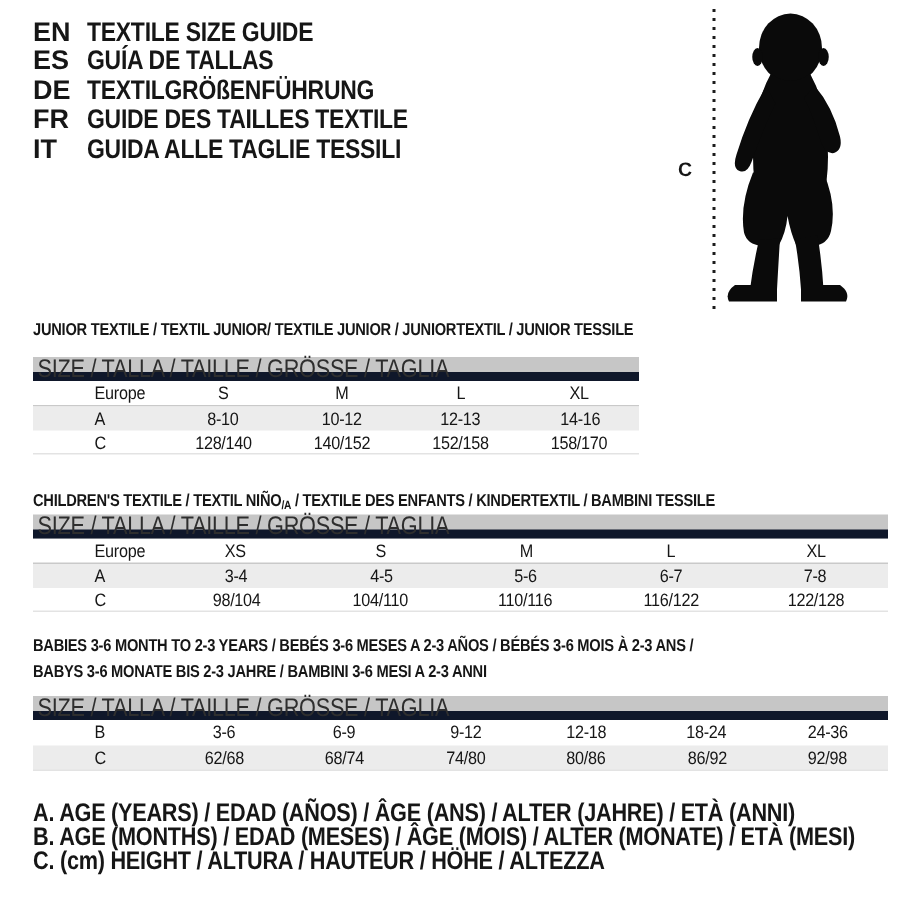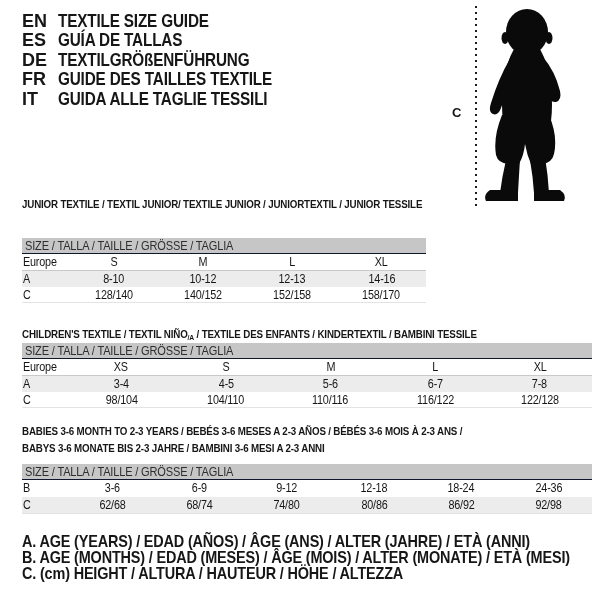--- a/index.html
+++ b/index.html
@@ -25,29 +25,29 @@
   .c-label{position:absolute;left:452px;top:105px;font-size:13px;font-weight:bold;}
   .baby-svg{position:absolute;left:481px;top:5px;width:88px;height:203px;}
 
   
   .sec-title{position:absolute;left:22px;margin:0;font-size:11.5px;font-weight:bold;line-height:16.5px;white-space:nowrap;}
   .sub{font-size:8px;vertical-align:-2px;}
 
   
   .tbl{position:absolute;left:22px;}
   .bar{box-sizing:border-box;height:16px;line-height:15px;background:#c6c6c6;
-       border-bottom:1px solid #0f172a;padding-left:3px;font-size:13px;color:#2e2e2e;}
+       border-bottom:6px solid #0f172a;padding-left:3px;font-size:17px;color:#2e2e2e;}
   .bar .cond{transform:scaleX(0.85);}
   .row{box-sizing:border-box;display:flex;height:16px;line-height:16px;font-size:12px;}
   .row.hdr{height:17px;line-height:16px;border-bottom:1px solid #c9c9c9;}
   .row.tall{height:17px;line-height:17px;}
   .row.alt{background:#ececec;}
   .row.endline{border-bottom:1px solid #e3e3e3;}
   .cell{flex:1 1 0;text-align:center;}
-  .cell.lbl{flex:0 0 46px;text-align:left;padding-left:1px;}
+  .cell.lbl{flex:0 0 46px;text-align:left;padding-left:1px;margin-left:40px;}
 
   
   .legend{position:absolute;left:22px;top:534px;}
   .legend-line{height:16px;line-height:16px;font-size:17px;font-weight:bold;}
 </style>
 </head>
 <body>
 
 <div class="page">
 
@@ -80,21 +80,21 @@
       <path d="M30 52 Q18 72 10 98 Q7 107 12 109 Q17 111 20 103 Q28 80 36 64 Q32 57 30 52 Z"></path>
       <path d="M62 52 Q74 66 79 86 Q81 95 75 97 Q69 98 66 89 Q61 72 55 60 Q59 56 62 52 Z"></path>
       <path d="M21 110 Q12 132 15 150 Q17 158 27 159 L38 159 Q43 150 44 139 Q46 150 50 159 L61 159 Q71 158 73 149 Q77 131 68 110 Z"></path>
       <path d="M25 155 Q21 172 19 188 L37 188 Q38 170 39 154 Z"></path>
       <path d="M49 155 Q52 172 53 188 L68 188 Q67 170 64 152 Z"></path>
       <path d="M9 185 Q2 190 5 196 L37 196 L37 185 Z"></path>
       <path d="M53 185 L53 196 L83 196 Q86 190 79 185 Z"></path>
     </g>
   </svg>
 
-  <h2 class="sec-title" style="top:196px;"><span class="cond">JUNIOR TEXTILE / TEXTIL JUNIOR/ TEXTILE JUNIOR / JUNIORTEXTIL / JUNIOR TESSILE</span></h2>
+  <h2 class="sec-title" style="top:212px;"><span class="cond">JUNIOR TEXTILE / TEXTIL JUNIOR/ TEXTILE JUNIOR / JUNIORTEXTIL / JUNIOR TESSILE</span></h2>
   <div class="tbl" style="top:238px;width:404px;">
     <div class="bar"><span class="cond">SIZE / TALLA / TAILLE / GRÖSSE / TAGLIA</span></div>
     <div class="row hdr">
       <span class="cell lbl"><span class="t">Europe</span></span>
       <span class="cell"><span class="t">S</span></span>
       <span class="cell"><span class="t">M</span></span>
       <span class="cell"><span class="t">L</span></span>
       <span class="cell"><span class="t">XL</span></span>
     </div>
     <div class="row alt">

